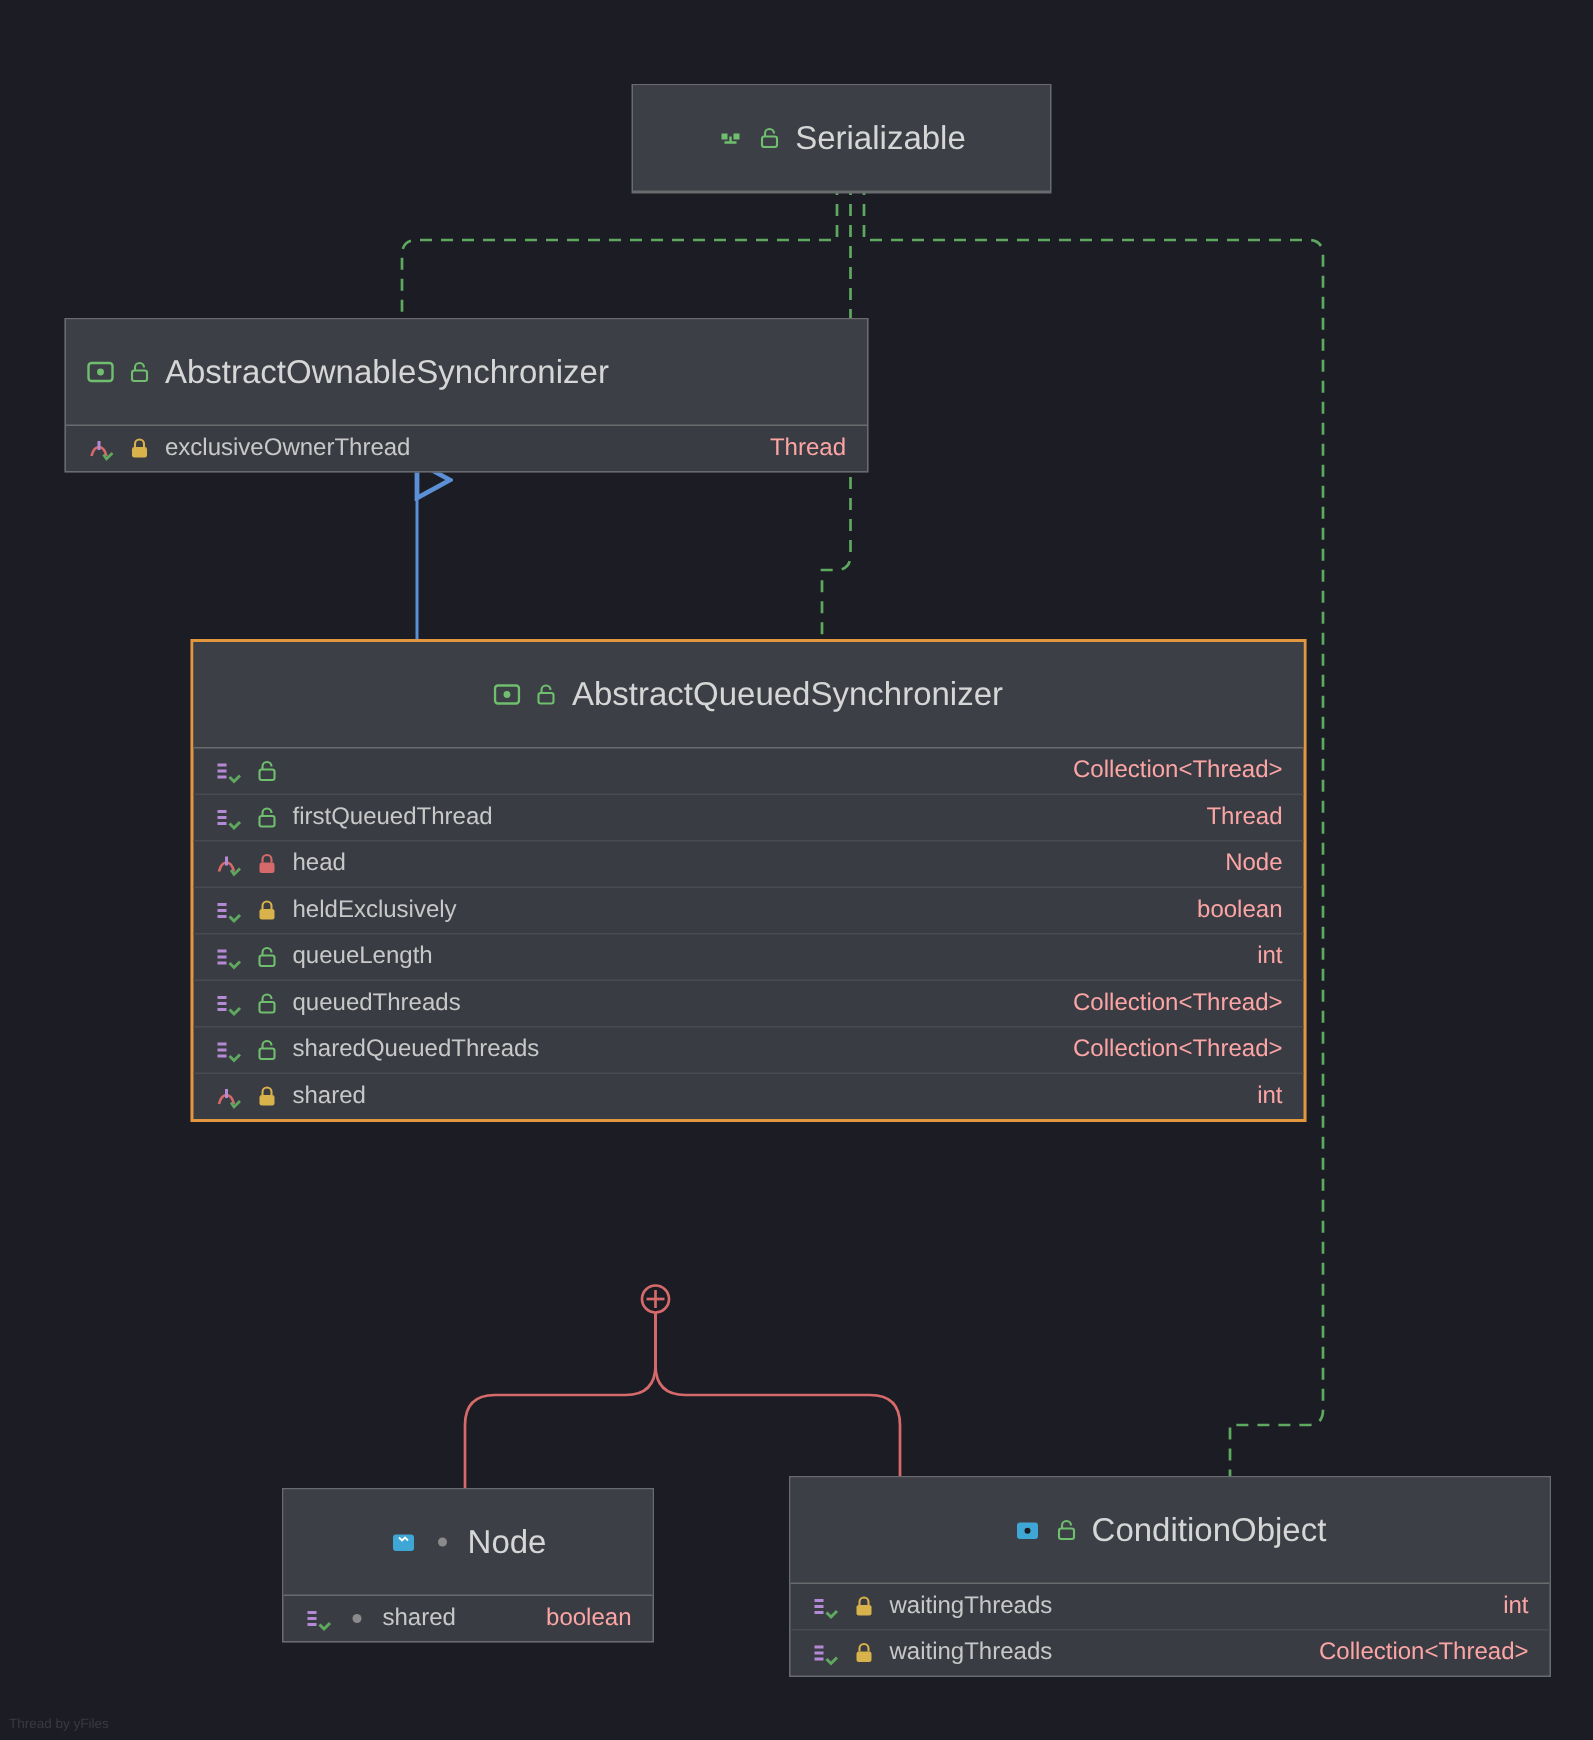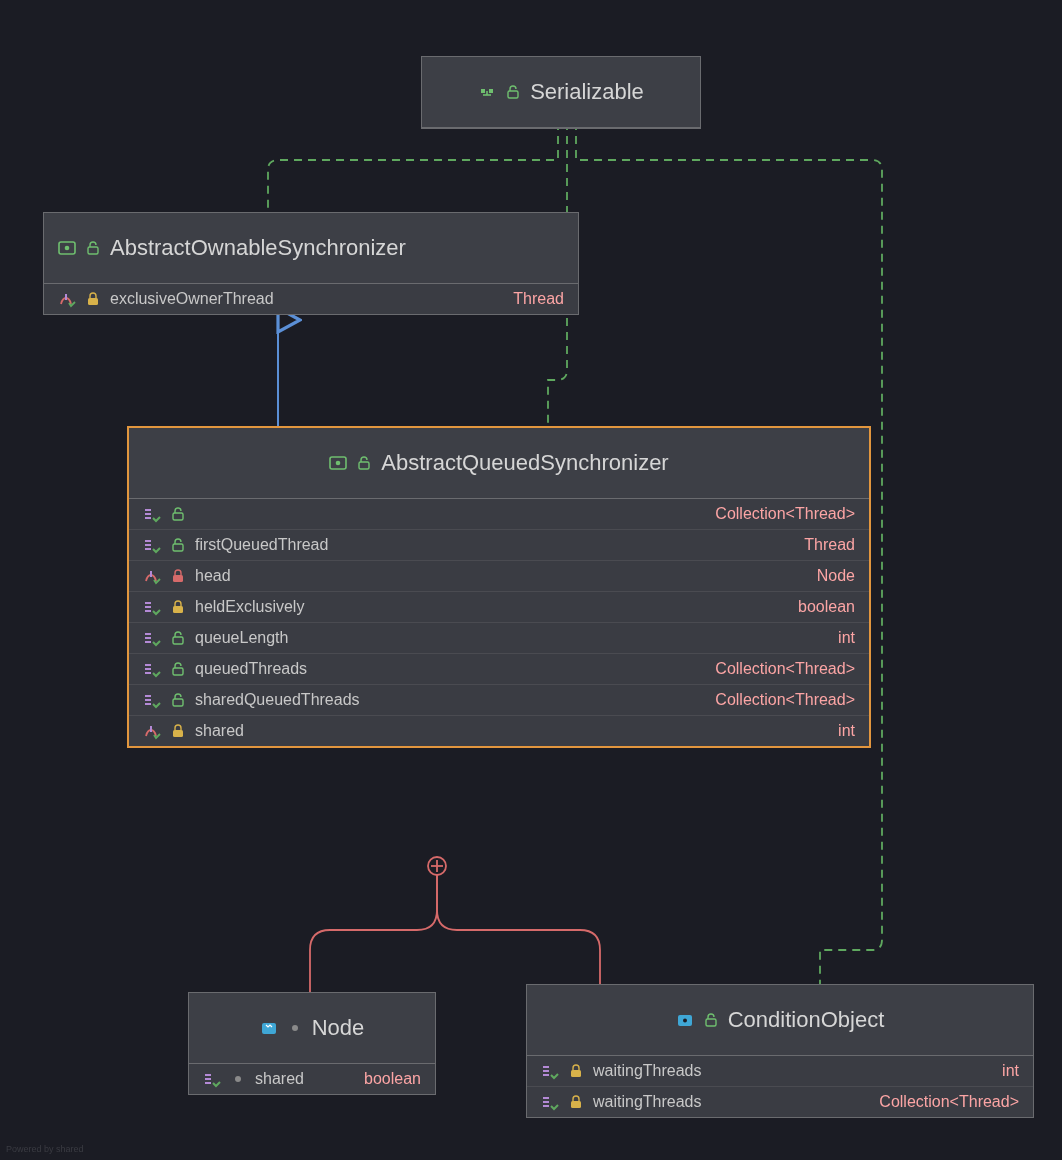--- a/index.html
+++ b/index.html
@@ -360,15 +360,15 @@
               <path d="M5 7 V5 a3 3 0 0 1 6 0 V7" fill="none" stroke="#d8b24a" stroke-width="1.4"></path>
             </svg>
           </span>
           <span class="name">waitingThreads</span>
           <span class="spacer"></span>
           <span class="type">Collection&lt;Thread&gt;</span>
         </div>
       </div>
 </div>
 
-<div class="watermark">Powered by shared</div>
+<div class="watermark">Thread by yFiles</div>
 
 </div>
 
 </body></html>

